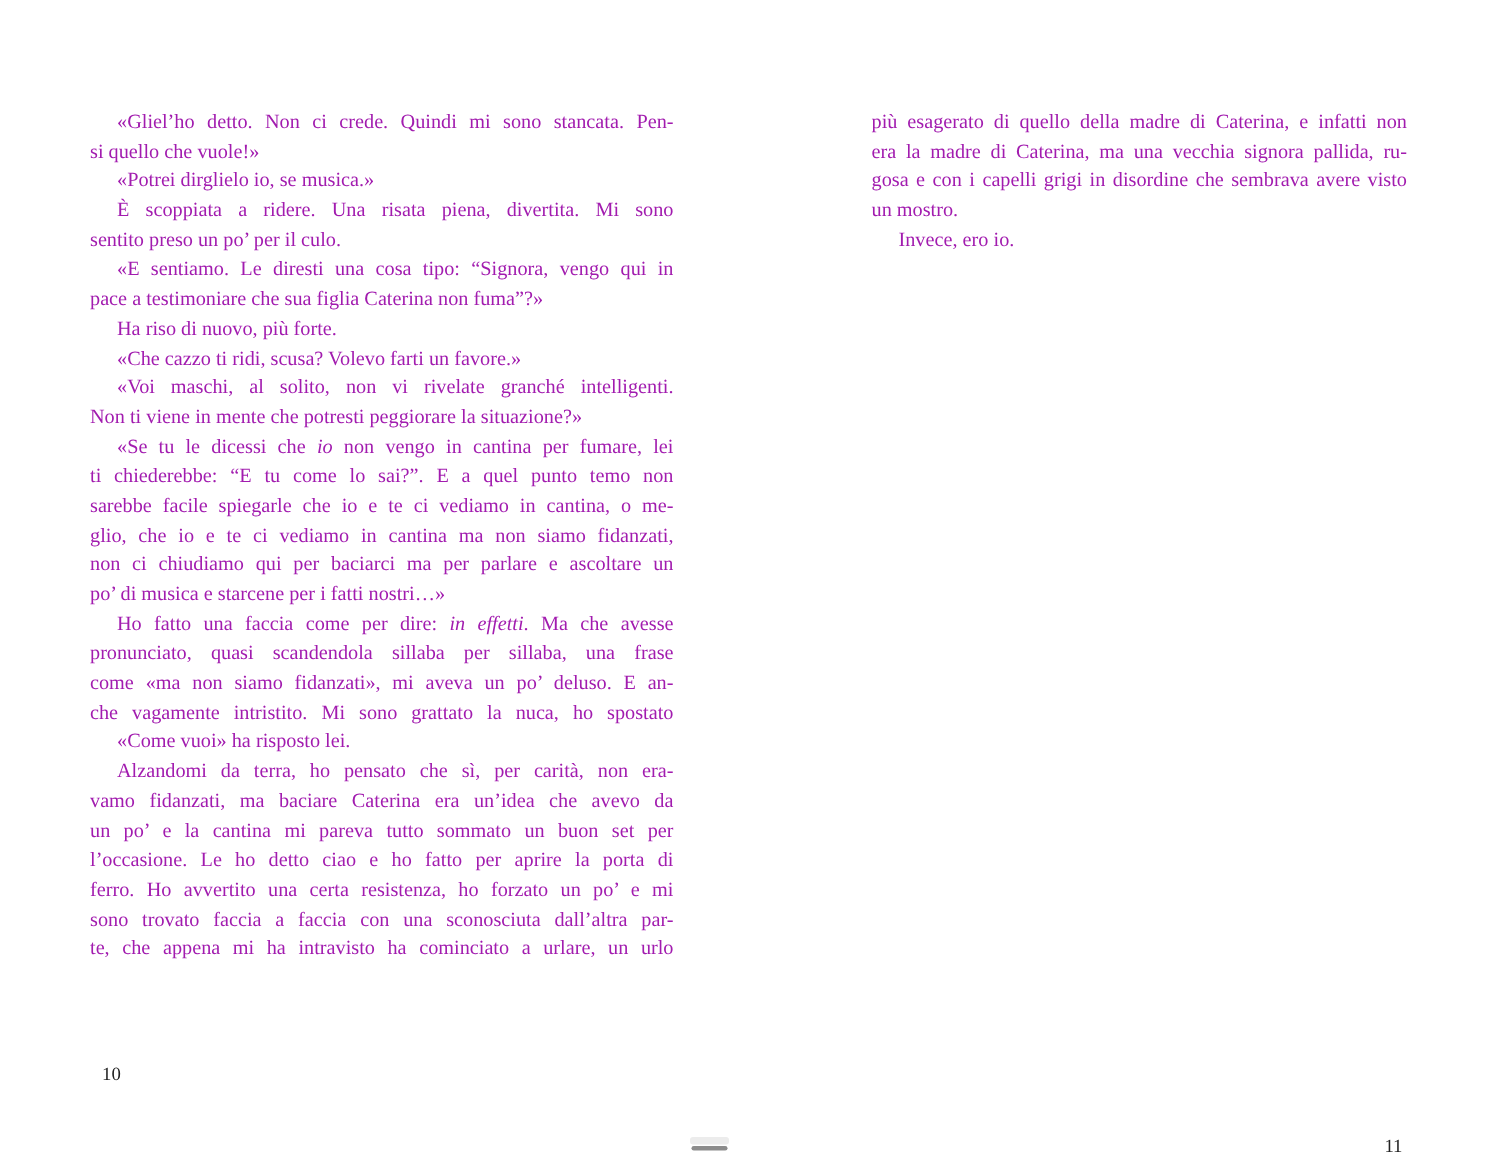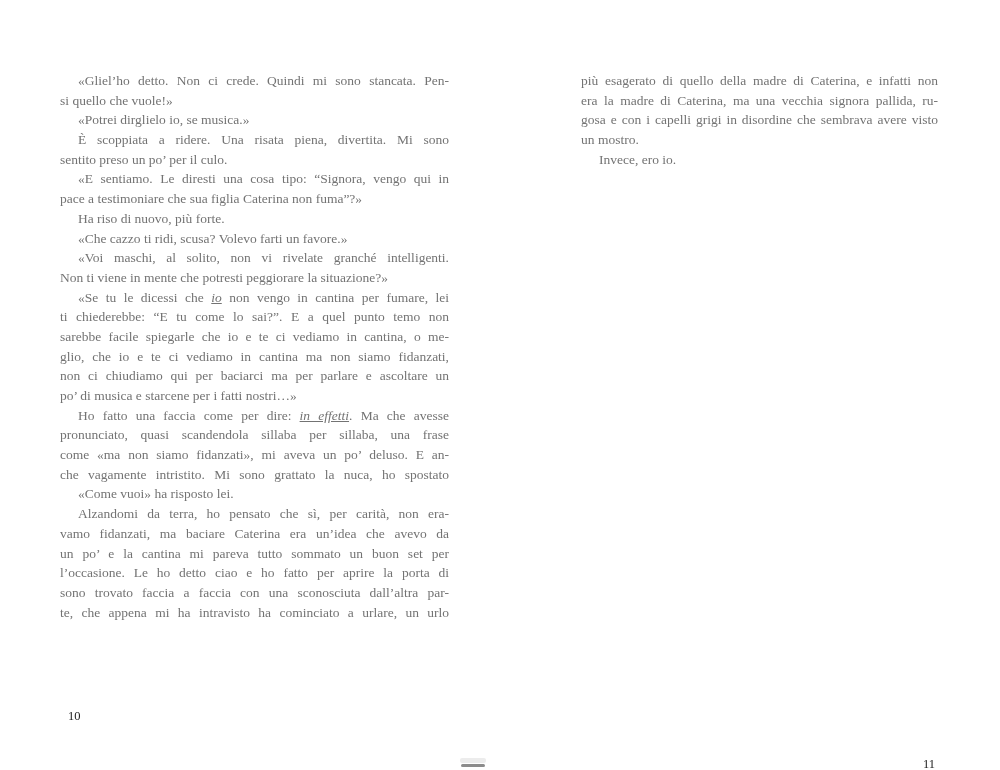--- a/index.html
+++ b/index.html
@@ -10,37 +10,37 @@
     width: 1000px;
     height: 770px;
     background: #ffffff;
     position: relative;
     overflow: hidden;
     font-family: "Liberation Serif", "DejaVu Serif", serif;
   }
   .page-col {
     position: absolute;
     top: 71px;
-    color: #737373;
+    color: #a21caf;
     font-size: 13.5px;
     line-height: 19.7px;
   }
   #left-col  { left: 60px;  width: 389px; }
   #right-col { left: 581px; width: 357px; }
   .line {
     height: 19.7px;
     overflow: hidden;
     text-align: left;
   }
   .line.just {
     text-align: justify;
     text-align-last: justify;
   }
   .line.indent { padding-left: 18px; }
-  .it { font-style: italic; text-decoration: underline; }
+  .it { font-style: italic; }
   .page-number {
     position: absolute;
     top: 708px;
     font-size: 12.5px;
     color: #222222;
     line-height: 16px;
   }
   #pn-left  { left: 68px; }
   #pn-right { left: 578px; width: 357px; text-align: right; margin-top: 48px; }
   .handle-glow {
@@ -89,20 +89,21 @@
         <div class="line"><span>po’ di musica e starcene per i fatti nostri…»</span></div>
         <div class="line indent just"><span>Ho fatto una faccia come per dire: </span><span class="it">in effetti</span><span>. Ma che avesse</span></div>
         <div class="line just"><span>pronunciato, quasi scandendola sillaba per sillaba, una frase</span></div>
         <div class="line just"><span>come «ma non siamo fidanzati», mi aveva un po’ deluso. E an-</span></div>
         <div class="line just"><span>che vagamente intristito. Mi sono grattato la nuca, ho spostato</span></div>
         <div class="line indent"><span>«Come vuoi» ha risposto lei.</span></div>
         <div class="line indent just"><span>Alzandomi da terra, ho pensato che sì, per carità, non era-</span></div>
         <div class="line just"><span>vamo fidanzati, ma baciare Caterina era un’idea che avevo da</span></div>
         <div class="line just"><span>un po’ e la cantina mi pareva tutto sommato un buon set per</span></div>
         <div class="line just"><span>l’occasione. Le ho detto ciao e ho fatto per aprire la porta di</span></div>
+        <div class="line just"><span>ferro. Ho avvertito una certa resistenza, ho forzato un po’ e mi</span></div>
         <div class="line just"><span>sono trovato faccia a faccia con una sconosciuta dall’altra par-</span></div>
         <div class="line just"><span>te, che appena mi ha intravisto ha cominciato a urlare, un urlo</span></div>
       </div>
   </section>
 
   <section class="page-col" id="right-col">
     <div class="lines">
         <div class="line just"><span>più esagerato di quello della madre di Caterina, e infatti non</span></div>
         <div class="line just"><span>era la madre di Caterina, ma una vecchia signora pallida, ru-</span></div>
         <div class="line just"><span>gosa e con i capelli grigi in disordine che sembrava avere visto</span></div>

